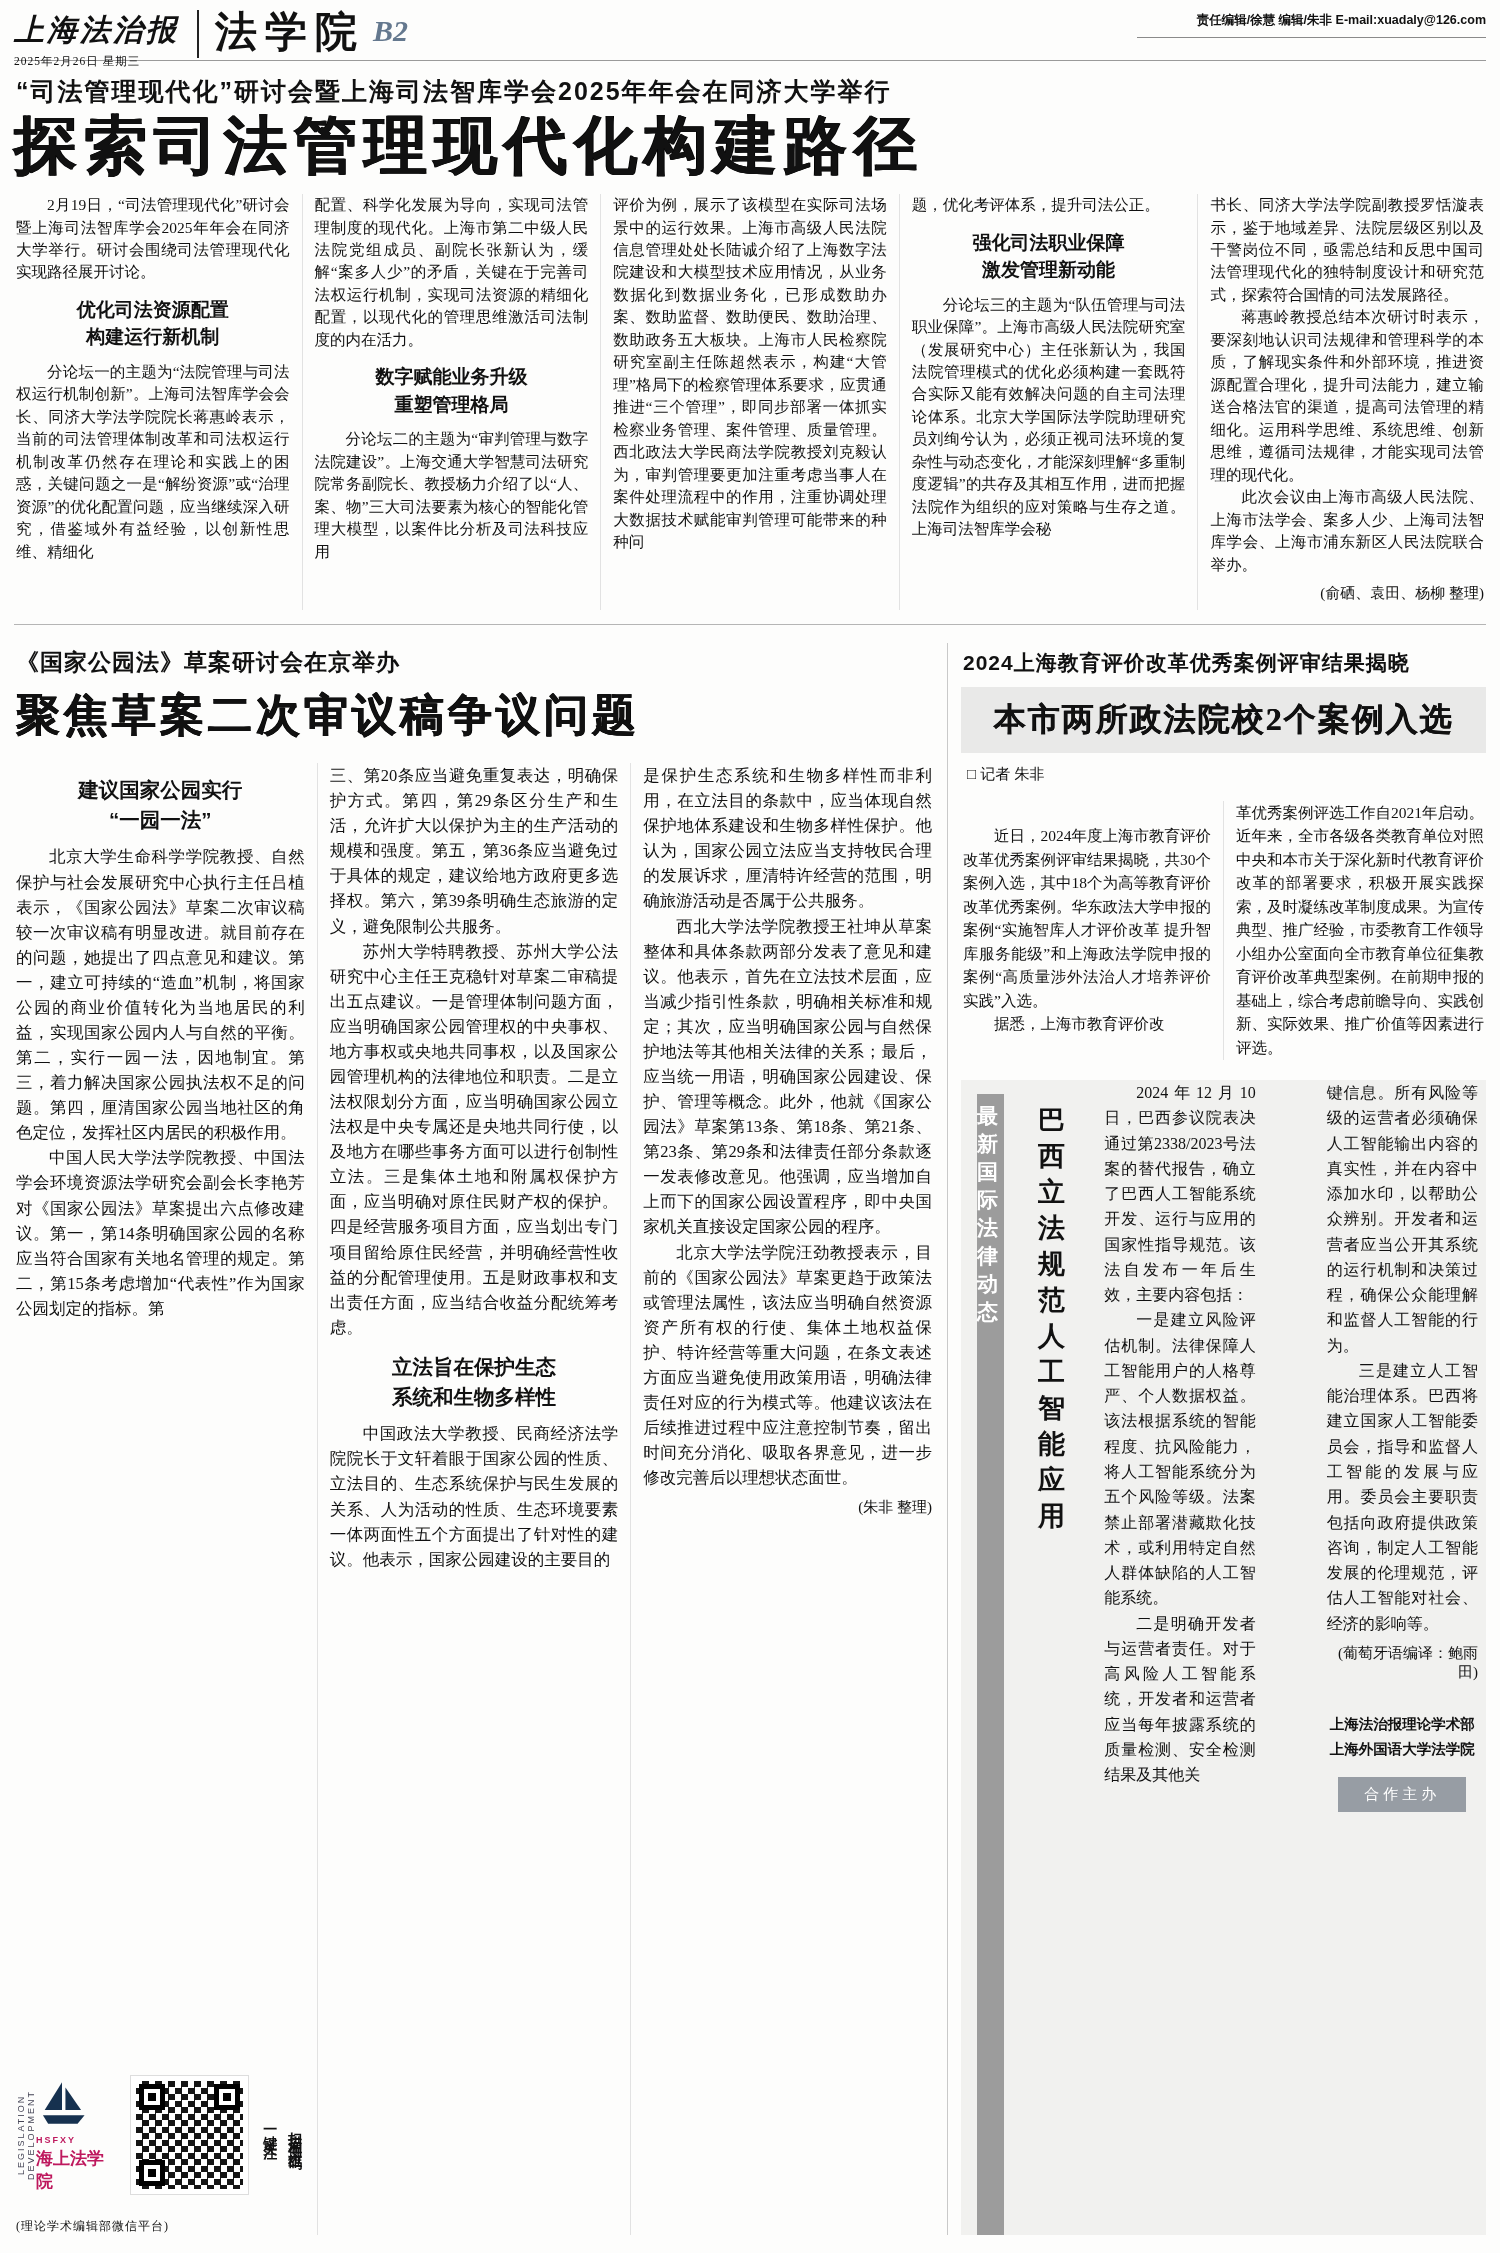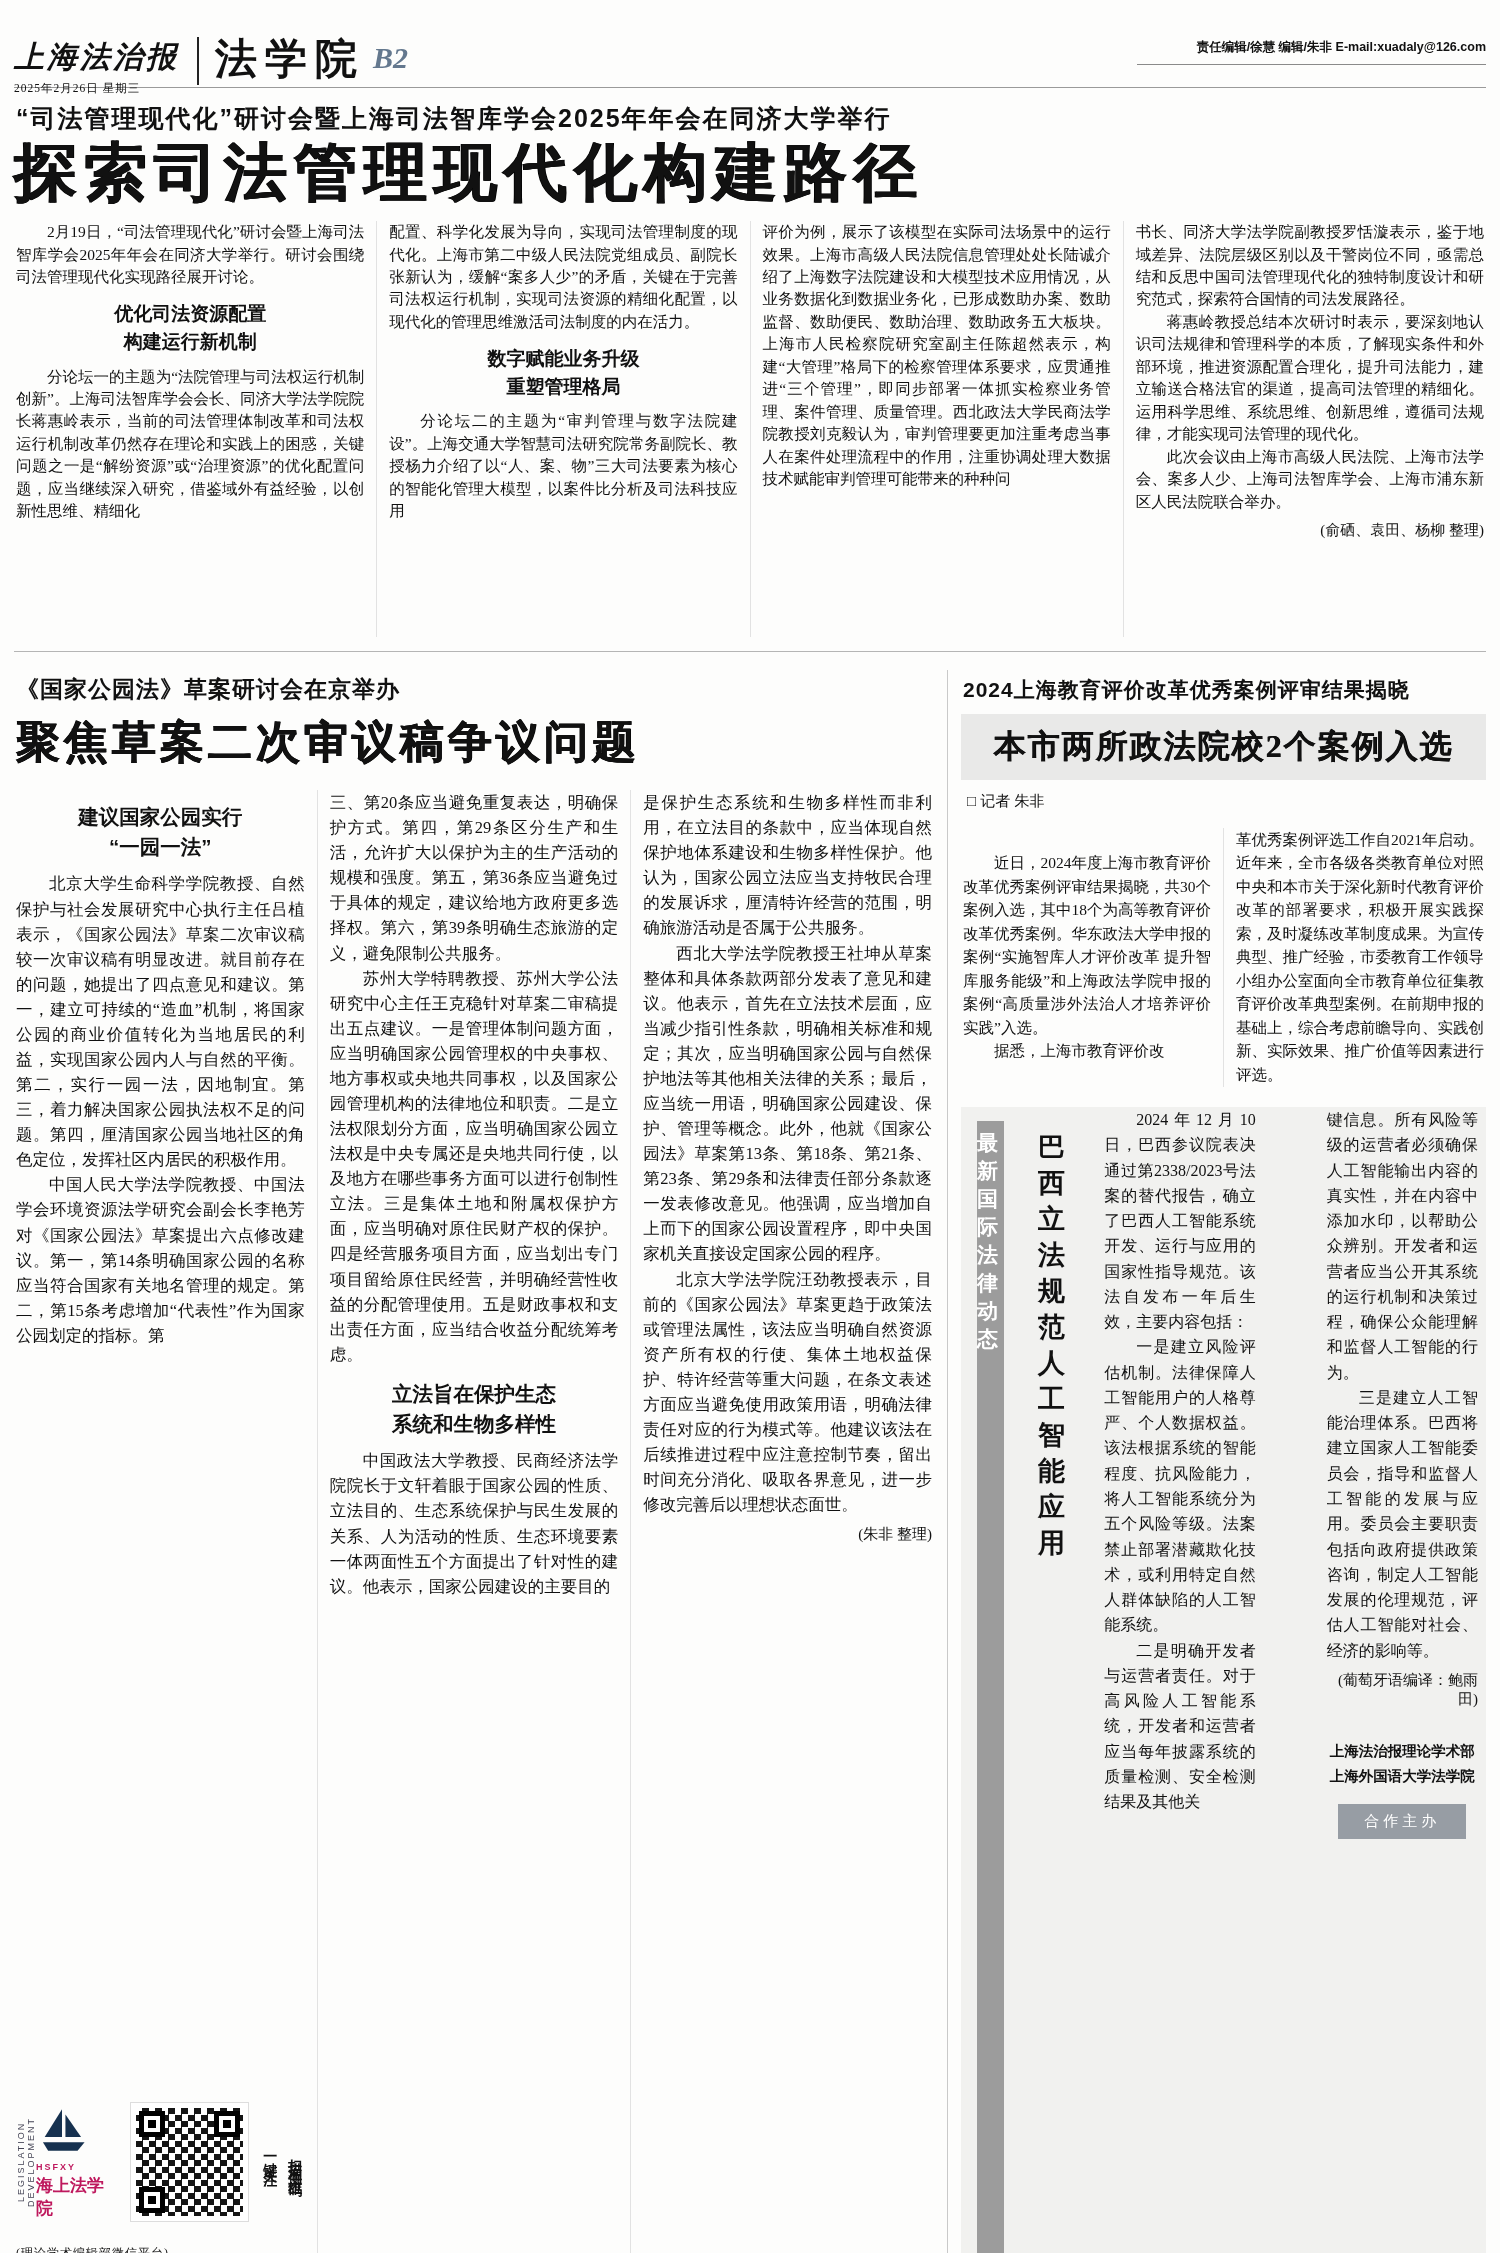--- a/index.html
+++ b/index.html
@@ -1,21 +1,21 @@
 <!DOCTYPE html>
 <html><head>
 <meta charset="utf-8">
 <style>
   * { margin:0; padding:0; box-sizing:border-box; }
   html,body { background:#ffffff; }
   body { width:1500px; font-family:"Liberation Serif","DejaVu Serif",serif; color:#111; }
   .page { width:1500px; height:2253px; background:#fdfdfc; padding:0 14px 12px; overflow:hidden; position:relative; }
 
   
-  .masthead { display:flex; align-items:flex-start; padding-top:10px; height:60px;margin-top:27px; }
+  .masthead { display:flex; align-items:flex-start; padding-top:10px; height:60px; }
   .paper-name { font-size:30px; font-weight:900; letter-spacing:3px; font-style:italic; }
   .paper-date { font-size:11.5px; margin-top:3px; letter-spacing:1px; }
   .mast-sep { width:2px; height:48px; background:#222; margin:0 16px 0 18px; }
   .section-title { font-size:42px; font-weight:900; letter-spacing:8px; line-height:1.05; }
   .page-no { font-size:30px; font-weight:700; color:#64788e; margin:4px 0 0 8px; font-style:italic; font-family:"Liberation Serif",serif; }
   .mast-right { margin-left:auto; font-size:12.5px; font-weight:700; font-family:"Liberation Sans","DejaVu Sans",sans-serif; padding:2px 0 8px 60px; border-bottom:1px solid #8a8a8a; }
   .hrule { height:1px; background:#9a9a9a; }
   .hrule.mid { margin:14px 0 10px; background:#b5b5b5; }
 
   
@@ -111,20 +111,26 @@
       <div class="col">
           <p class="para ni">配置、科学化发展为导向，实现司法管理制度的现代化。上海市第二中级人民法院党组成员、副院长张新认为，缓解“案多人少”的矛盾，关键在于完善司法权运行机制，实现司法资源的精细化配置，以现代化的管理思维激活司法制度的内在活力。</p>
           <div class="subhead">数字赋能业务升级
 重塑管理格局</div>
           <p class="para">分论坛二的主题为“审判管理与数字法院建设”。上海交通大学智慧司法研究院常务副院长、教授杨力介绍了以“人、案、物”三大司法要素为核心的智能化管理大模型，以案件比分析及司法科技应用</p>
         </div>
       <div class="col">
           <p class="para ni">评价为例，展示了该模型在实际司法场景中的运行效果。上海市高级人民法院信息管理处处长陆诚介绍了上海数字法院建设和大模型技术应用情况，从业务数据化到数据业务化，已形成数助办案、数助监督、数助便民、数助治理、数助政务五大板块。上海市人民检察院研究室副主任陈超然表示，构建“大管理”格局下的检察管理体系要求，应贯通推进“三个管理”，即同步部署一体抓实检察业务管理、案件管理、质量管理。西北政法大学民商法学院教授刘克毅认为，审判管理要更加注重考虑当事人在案件处理流程中的作用，注重协调处理大数据技术赋能审判管理可能带来的种种问</p>
         </div>
       <div class="col">
+          <p class="para ni">题，优化考评体系，提升司法公正。</p>
+          <div class="subhead">强化司法职业保障
+激发管理新动能</div>
+          <p class="para">分论坛三的主题为“队伍管理与司法职业保障”。上海市高级人民法院研究室（发展研究中心）主任张新认为，我国法院管理模式的优化必须构建一套既符合实际又能有效解决问题的自主司法理论体系。北京大学国际法学院助理研究员刘绚兮认为，必须正视司法环境的复杂性与动态变化，才能深刻理解“多重制度逻辑”的共存及其相互作用，进而把握法院作为组织的应对策略与生存之道。上海司法智库学会秘</p>
+        </div>
+      <div class="col">
           <p class="para ni">书长、同济大学法学院副教授罗恬漩表示，鉴于地域差异、法院层级区别以及干警岗位不同，亟需总结和反思中国司法管理现代化的独特制度设计和研究范式，探索符合国情的司法发展路径。</p>
           <p class="para">蒋惠岭教授总结本次研讨时表示，要深刻地认识司法规律和管理科学的本质，了解现实条件和外部环境，推进资源配置合理化，提升司法能力，建立输送合格法官的渠道，提高司法管理的精细化。运用科学思维、系统思维、创新思维，遵循司法规律，才能实现司法管理的现代化。</p>
           <p class="para">此次会议由上海市高级人民法院、上海市法学会、案多人少、上海司法智库学会、上海市浦东新区人民法院联合举办。</p>
           <p class="credit">(俞硒、袁田、杨柳 整理)</p>
         </div>
     </div>
   </section>
 
   <div class="hrule mid"></div>
 

